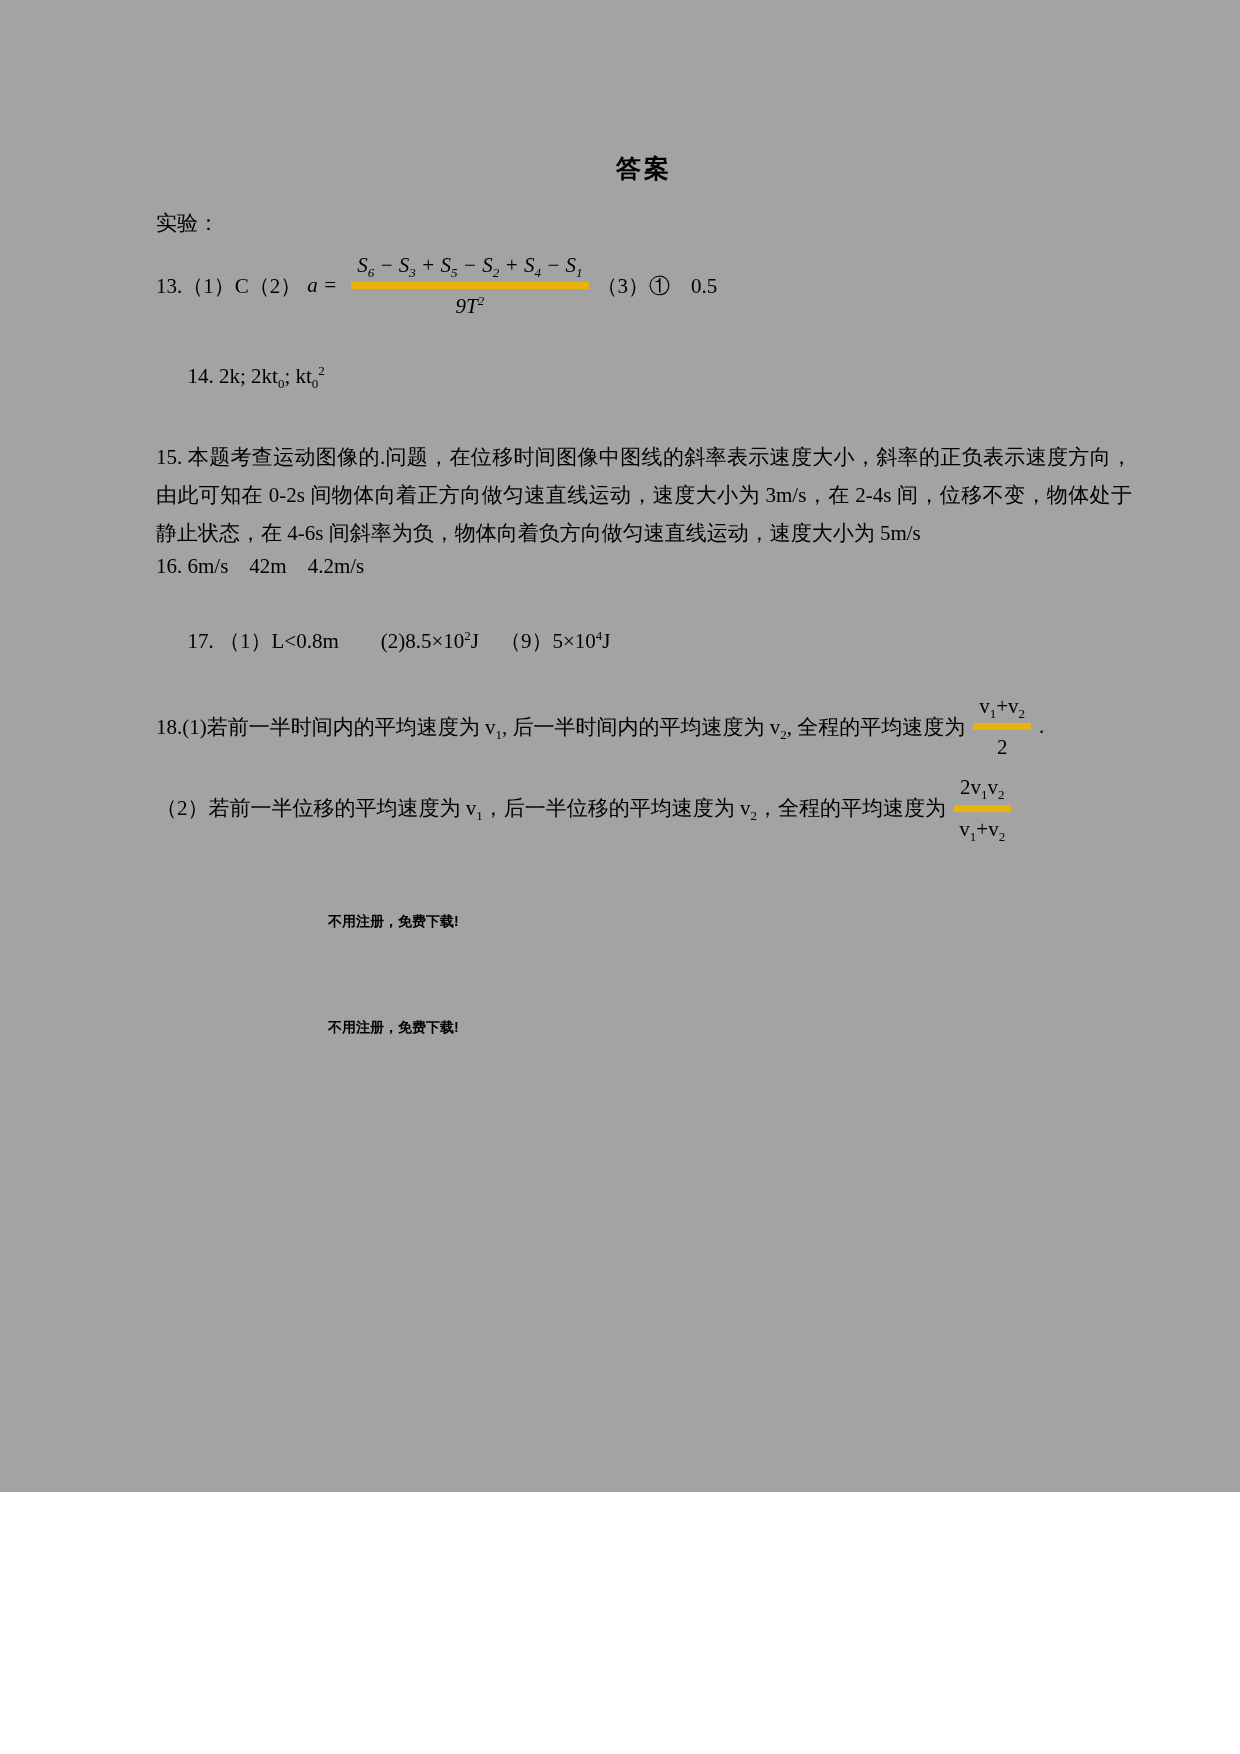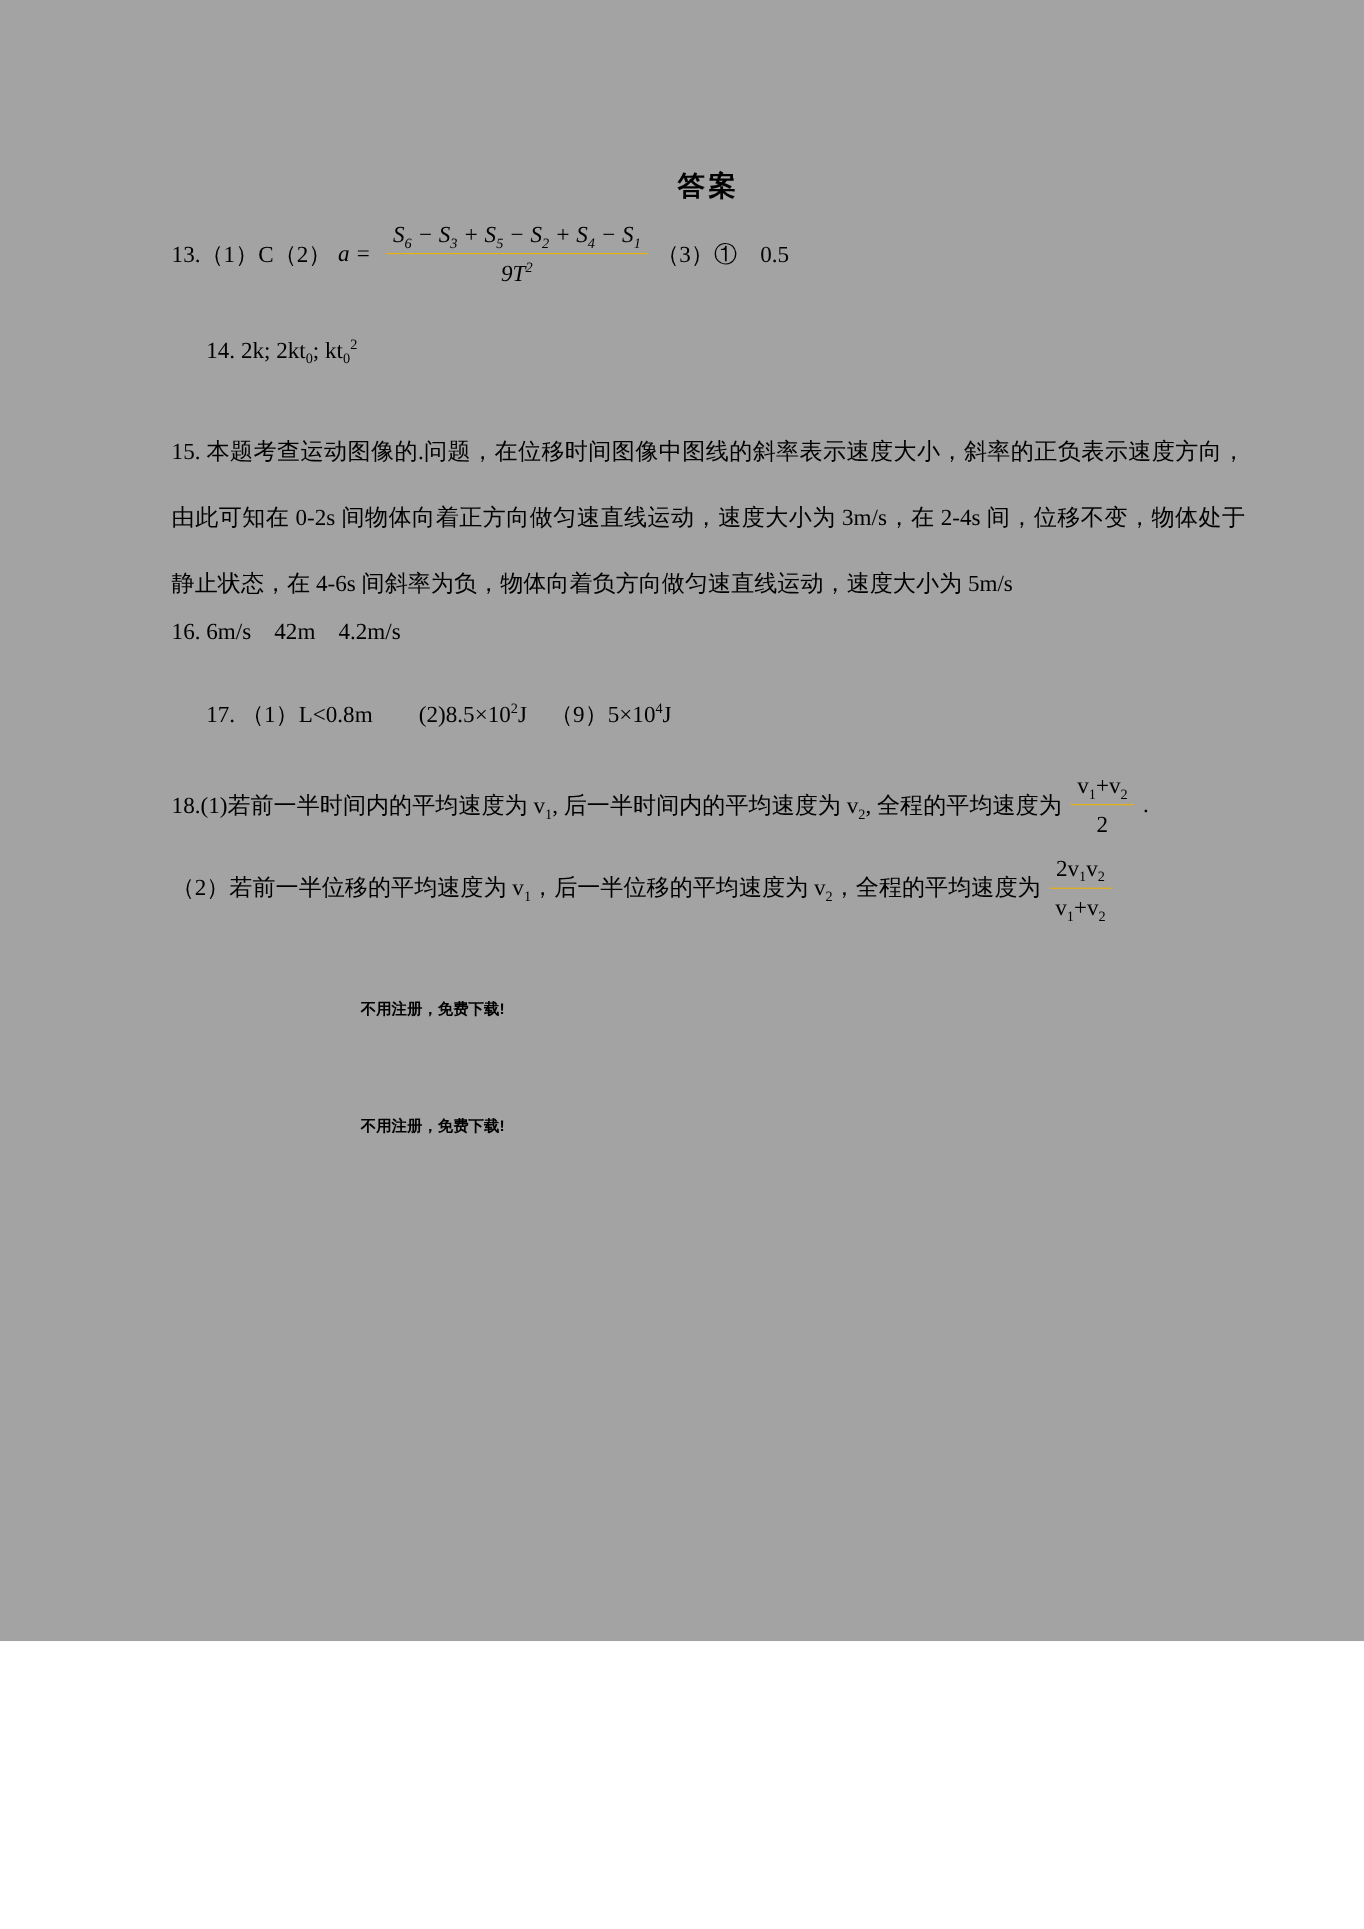--- a/index.html
+++ b/index.html
@@ -14,27 +14,27 @@
   .row { white-space:pre-wrap; }
   .choice-line { margin-top:30px; }
   .latin { font-family:"Liberation Sans","DejaVu Sans",sans-serif; font-size:20px; }
   .gap1 { margin-left:58px; }
   .gap2 { margin-left:50px; }
   .exp-line { margin-top:24px; }
   .flexline { display:flex; align-items:center; white-space:pre-wrap; }
   .q13 { margin-top:14px; }
   .math { font-style:italic; margin:0 6px; }
   .frac { display:inline-flex; flex-direction:column; text-align:center; vertical-align:middle; margin:0 8px; line-height:1.35; }
-  .frac .num { border-bottom:1px solid #eab308; padding:0 6px 3px 6px; }
+  .frac .num { border-bottom:7px solid #eab308; padding:0 6px 3px 6px; }
   .frac .den { padding-top:3px; }
   .ital { font-style:italic; }
   sub { font-size:13px; line-height:0; }
   sup { font-size:13px; line-height:0; }
   .q14 { margin-top:18px; }
-  .q15 { margin-top:24px; line-height:60px; text-align:justify; white-space:pre-wrap; }
+  .q15 { margin-top:24px; line-height:38px; text-align:justify; white-space:pre-wrap; }
   .q16 { margin-top:0; }
   .q17 { margin-top:22px; }
   .q18 { margin-top:12px; }
   .promo {
     font-family:"Liberation Sans","DejaVu Sans",sans-serif;
     font-weight:bold; font-size:14px; margin-left:172px; white-space:pre-wrap;
   }
   .promo-1 { margin-top:70px; }
   .promo-2 { margin-top:88px; }
   .footer {
@@ -45,20 +45,21 @@
 </style>
 </head>
 <body>
 
 <div class="page">
   <div class="content">
 
     <div class="title">答案</div>
 
 
+    <div class="row exp-line">实验：</div>
 
     <div class="flexline q13">
       <span>13.（1）C（2）</span>
       <span class="math"><span>a</span> <span>=</span></span>
       <span class="frac">
         <span class="num ital"><span>S</span><sub>6</sub> <span>−</span> <span>S</span><sub>3</sub> <span>+</span> <span>S</span><sub>5</sub> <span>−</span> <span>S</span><sub>2</sub> <span>+</span> <span>S</span><sub>4</sub> <span>−</span> <span>S</span><sub>1</sub></span>
         <span class="den ital"><span>9T</span><sup>2</sup></span>
       </span>
       <span>（3）①　0.5</span>
     </div>

